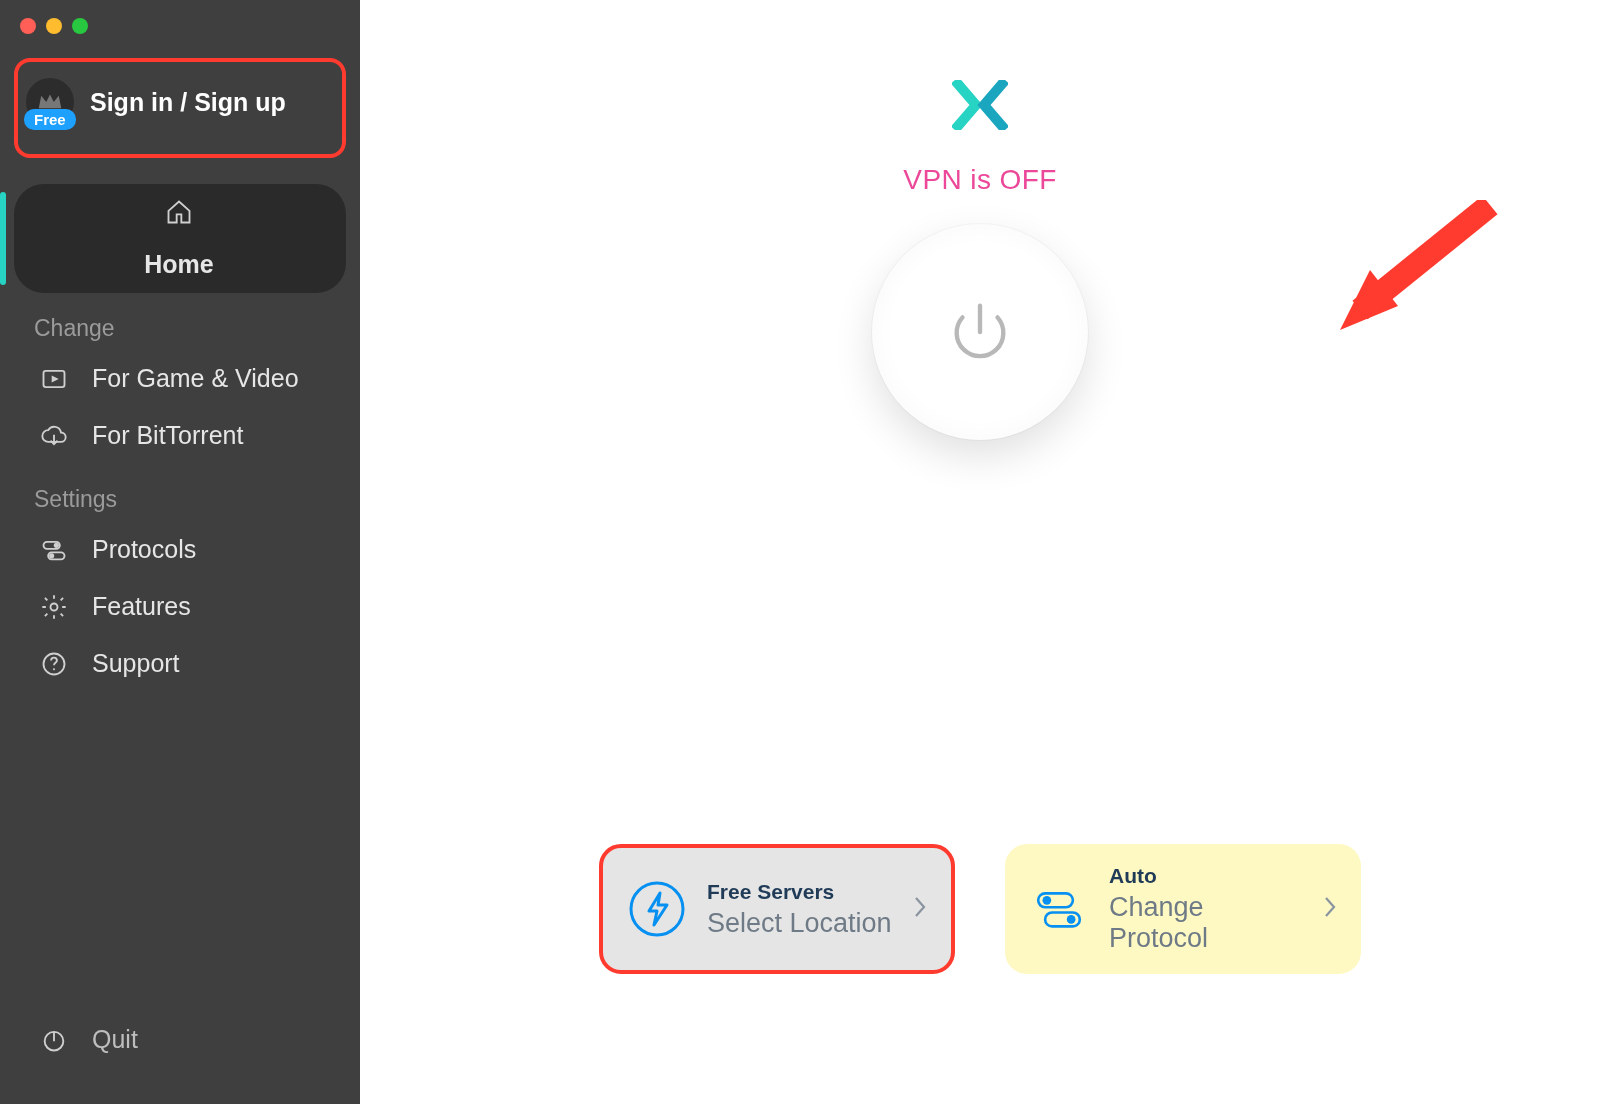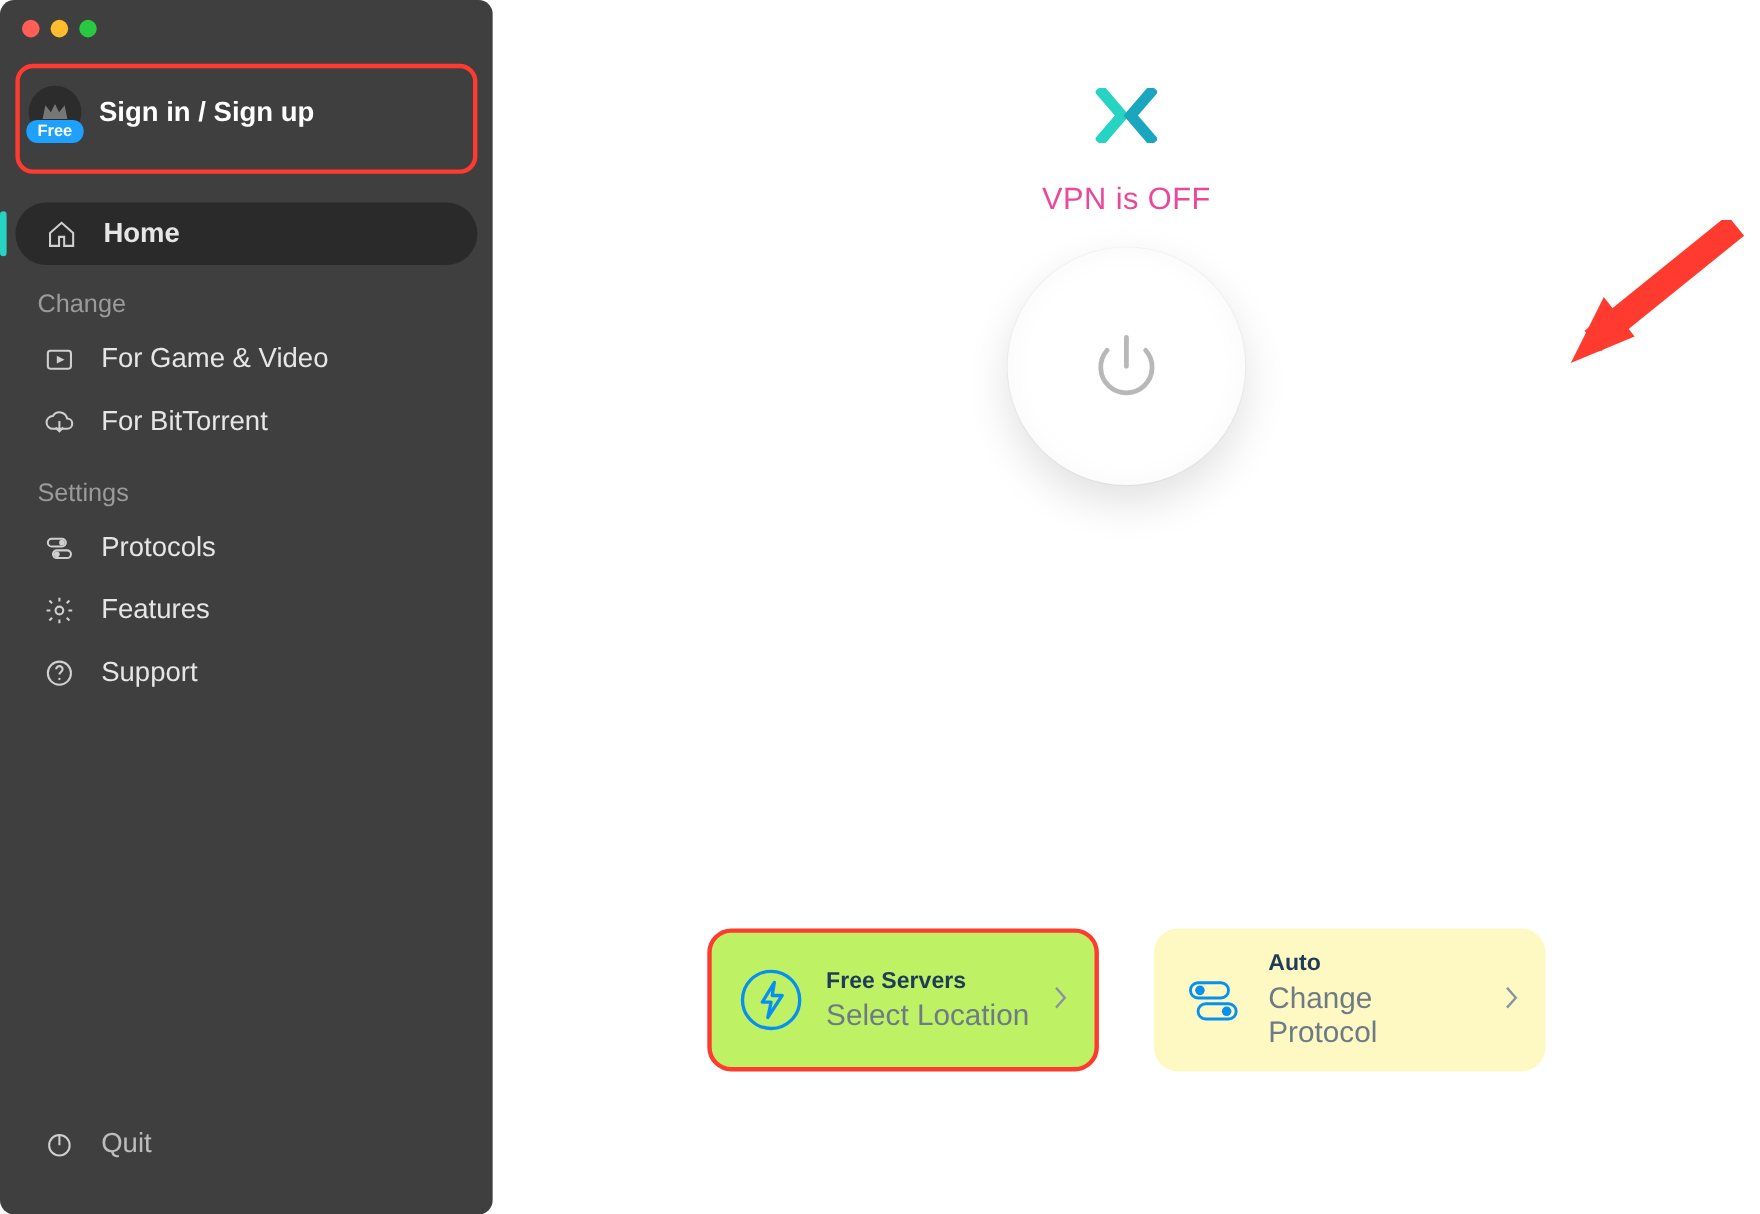--- a/index.html
+++ b/index.html
@@ -5,27 +5,26 @@
     * { margin: 0; padding: 0; box-sizing: border-box; }
     body {
       font-family: -apple-system, BlinkMacSystemFont, "Segoe UI", Helvetica, Arial, sans-serif;
       width: 1600px;
       height: 1104px;
       display: flex;
       background: #fff;
       overflow: hidden;
     }
     .sidebar {
-      width: 448px;
+      width: 360px;
       background: #3f3f3f;
       display: flex;
       flex-direction: column;
       position: relative;
       color: #fff;
-      border-radius: 13px;
     }
     .traffic-lights {
       display: flex;
       gap: 10px;
       padding: 18px 20px 0 20px;
     }
     .tl { width: 16px; height: 16px; border-radius: 50%; }
     .tl-red { background: #ff5f57; }
     .tl-yellow { background: #febc2e; }
     .tl-green { background: #28c840; }
@@ -67,20 +66,21 @@
       color:#e6e6e6;
       position:relative;
       cursor:pointer;
     }
     .nav-item.active {
       background:#2a2a2a;
       border-radius: 30px;
       margin: 0 14px;
       padding-left: 28px;
       font-weight:700;
+      flex-direction:column;
     }
     .nav-item.active::before {
       content:"";
       position:absolute; left:-14px; top:8px; bottom:8px;
       width:6px; background:#27d3c3; border-radius:3px;
     }
     .nav-icon { width:28px; height:28px; flex-shrink:0; display:flex; align-items:center; justify-content:center; }
     .nav-icon svg { width:28px; height:28px; stroke:#cfcfcf; fill:none; stroke-width:1.6; }
     .section-header {
       font-size:23px; color:#9b9b9b;
@@ -139,21 +139,21 @@
       background:#fef9c3;
       border-radius:22px;
       display:flex; align-items:center;
       padding: 0 24px 0 24px;
       gap:20px;
       cursor:pointer;
       position:relative;
     }
     .card.highlight {
       border:4px solid #ff3b2f;
-      background:#bef264;
+      background:#e5e5e5;
       align-items:center;
     }
     .card-icon { width:60px; height:60px; display:flex; align-items:center; justify-content:center; flex-shrink:0; }
     .card-text { display:flex; flex-direction:column; gap:4px; flex:1; }
     .card-label { color:#1f3b57; font-size:21px; font-weight:700; }
     .card-title { color:#6e7a86; font-size:27px; font-weight:400; }
     .chevron { margin-left:auto; }
     .chevron svg { width:14px; height:24px; stroke:#8a94a0; fill:none; stroke-width:2.2; }
   </style>
 </head>

